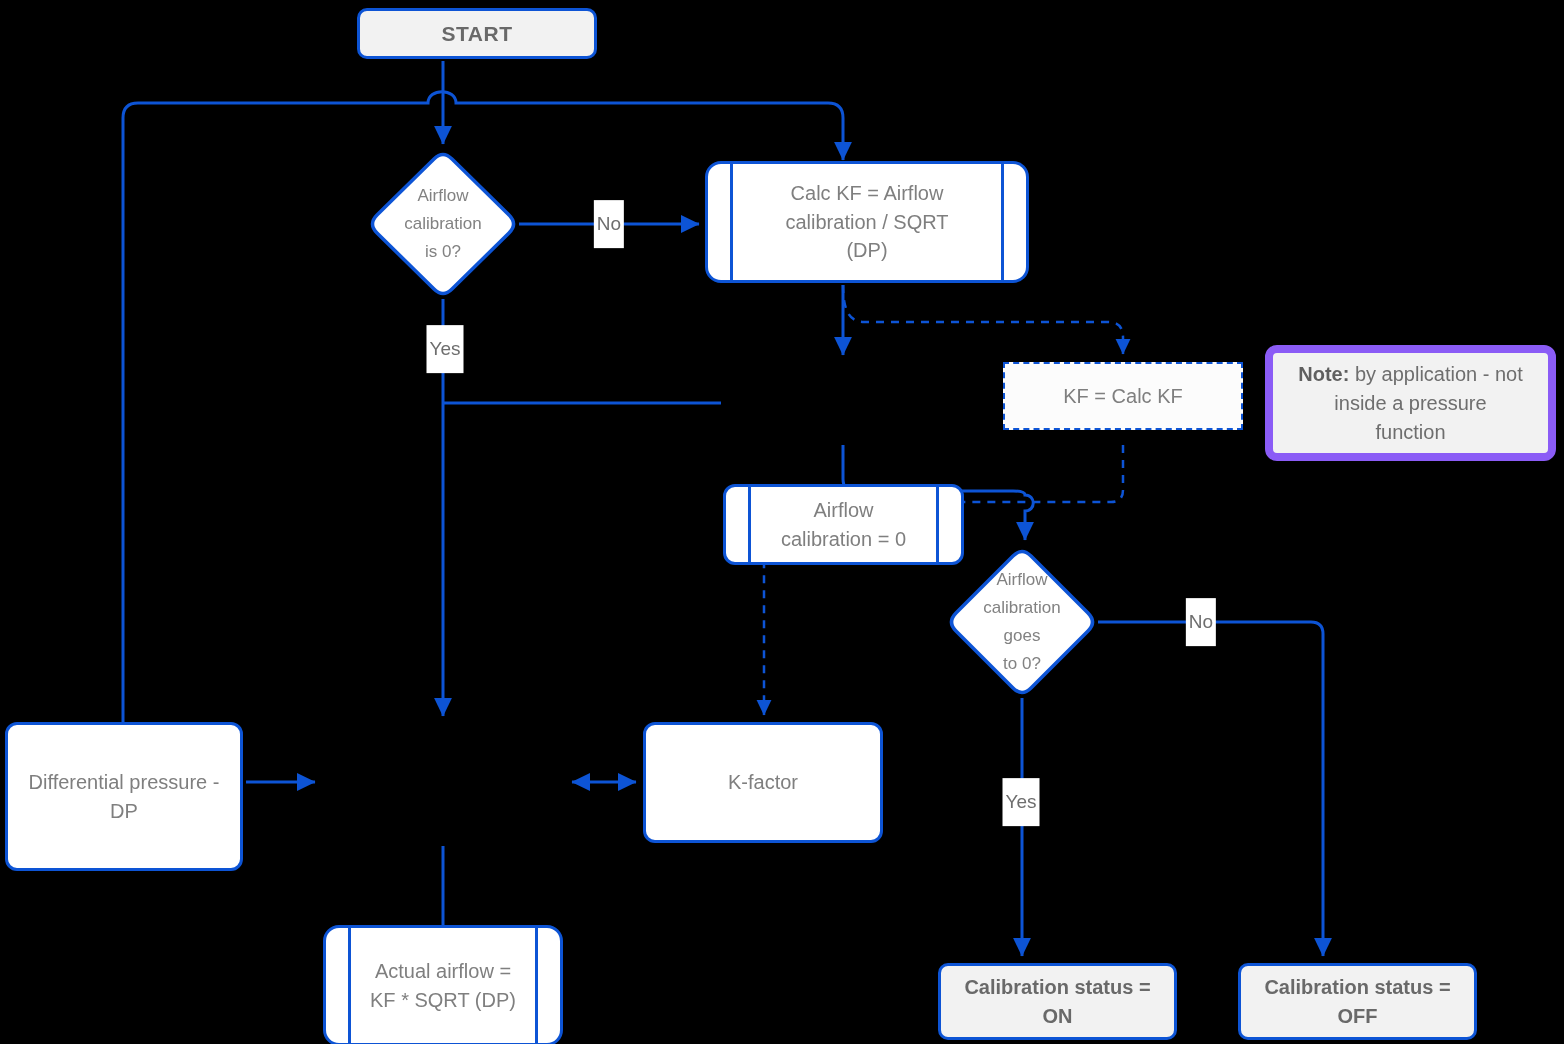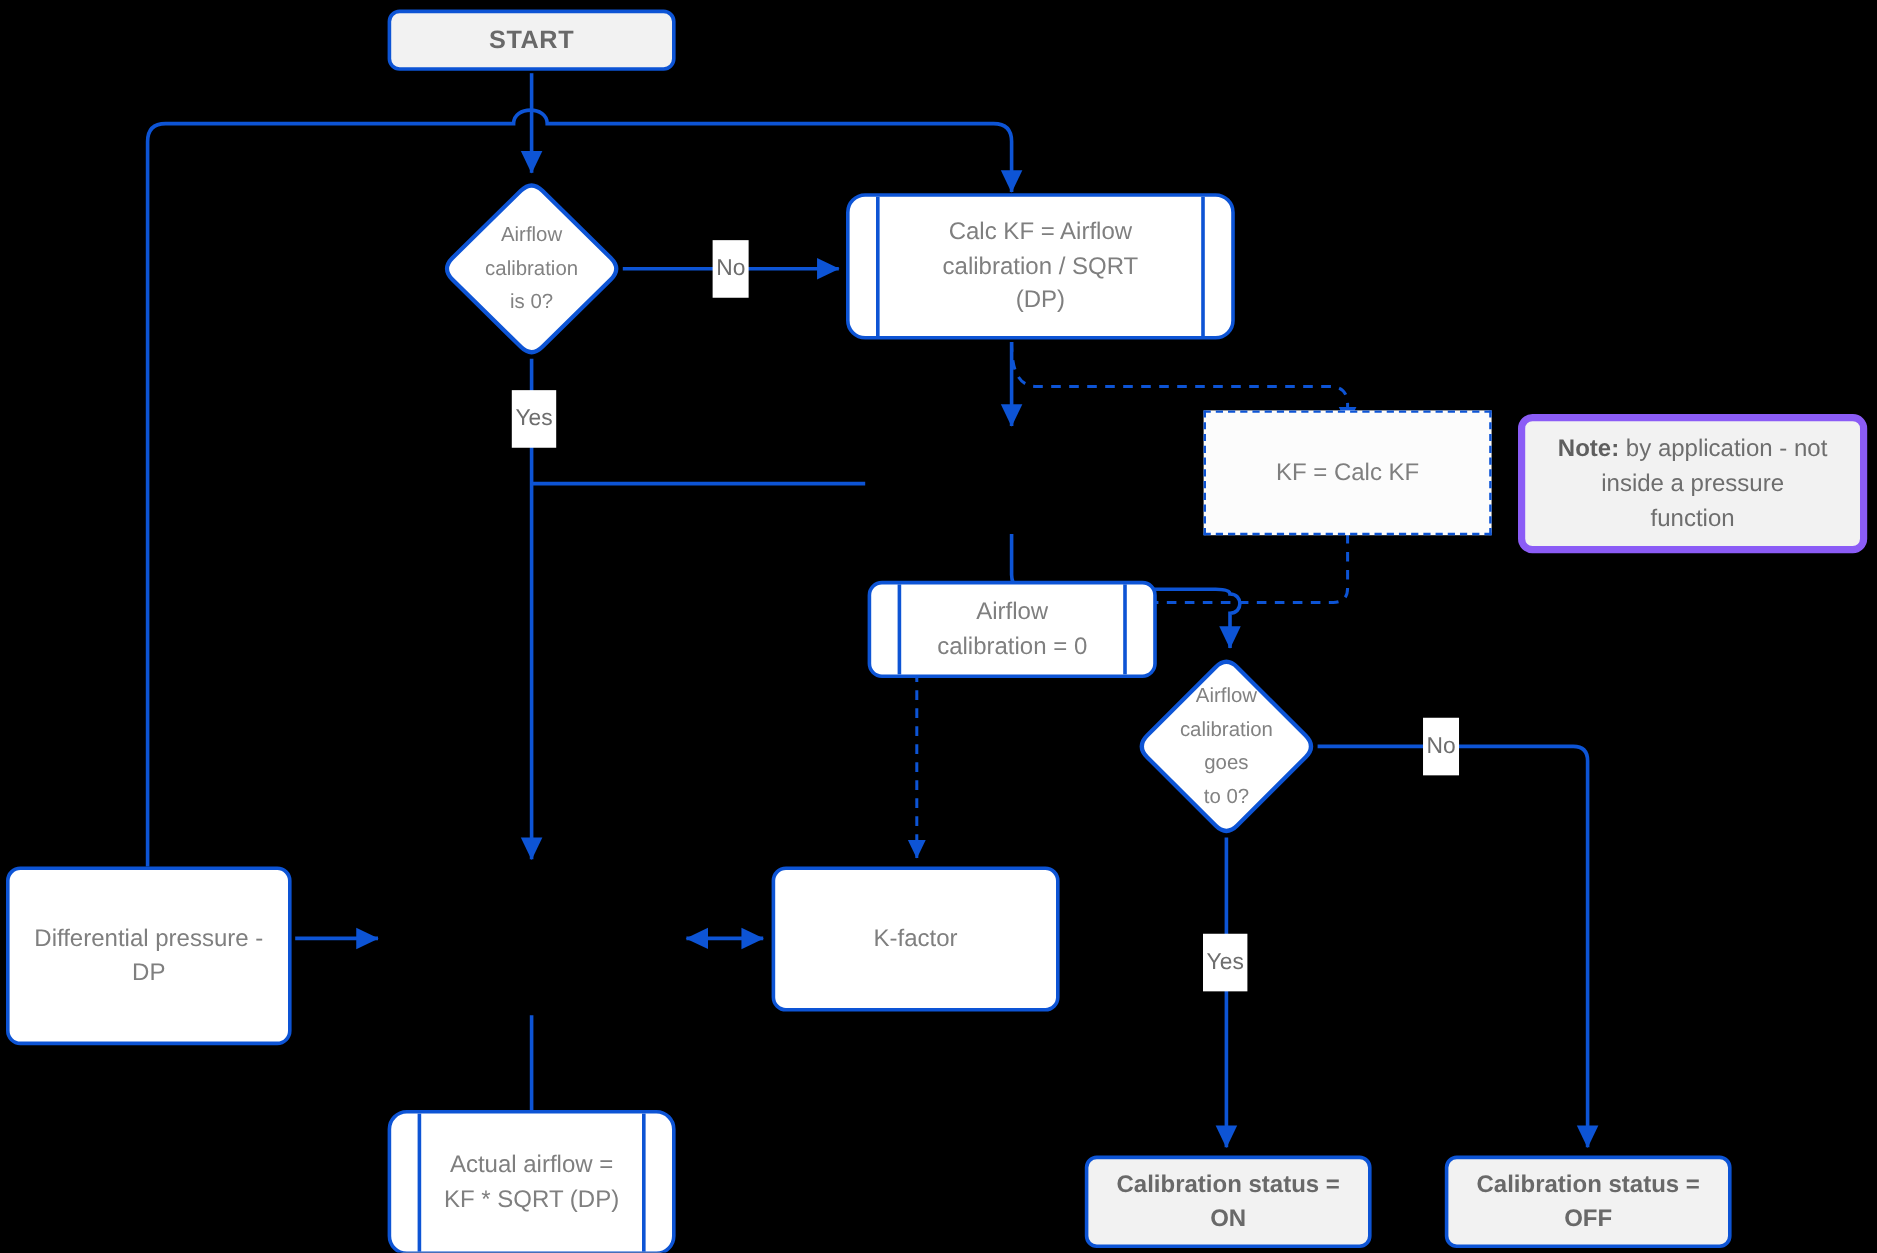--- a/index.html
+++ b/index.html
@@ -9,29 +9,29 @@
   }
   .canvas svg{position:absolute;left:0;top:0;}
   .node{
     position:absolute;box-sizing:border-box;
     display:flex;flex-direction:column;align-items:center;justify-content:center;
     text-align:center;color:#7f7f7f;font-size:20px;line-height:1.42;
     background:#fff;border:3px solid #0d54d5;z-index:2;
   }
   .r12{border-radius:12px}
   .r16{border-radius:16px}
-  .terminal{background:#f2f2f2;font-weight:bold;color:#696969;border-radius:10px;}
+  .terminal{background:#f2f2f2;font-weight:bold;color:#696969;border-radius:10px;margin-left:34px;}
   .terminal.big{font-size:21px;letter-spacing:.5px;}
   .subprocess{position:relative;}
   .subprocess .bar{position:absolute;top:0;bottom:0;width:3px;background:#0d54d5;}
   .subprocess .bar.left{left:22px;}
   .subprocess .bar.right{right:22px;}
   .dashed-node{border:2.5px dashed #0d54d5;border-radius:0;background:#fcfcfc;}
   .note{
-    background:#f2f2f2;border:6px solid #8b5cf6;border-radius:12px;
+    background:#f2f2f2;border:8px solid #8b5cf6;border-radius:12px;
     color:#6e6e6e;font-size:20px;line-height:1.45;
   }
   .note b{color:#5f5f5f;}
   .diamond-label{
     position:absolute;box-sizing:border-box;z-index:2;
     display:flex;flex-direction:column;align-items:center;justify-content:center;
     text-align:center;color:#828282;font-size:17px;line-height:1.65;
   }
   .edge-label{
     position:absolute;transform:translate(-50%,-50%);z-index:3;
@@ -88,21 +88,21 @@
     <div>(DP)</div>
   </div>
 
   <div class="node subprocess r12" style="left:723px;top:362px;width:241px;height:81px;">
     <div class="bar left"></div>
     <div class="bar right"></div>
     <div>Airflow</div>
     <div>calibration = 0</div>
   </div>
 
-  <div class="node dashed-node" style="left:1003px;top:342px;width:240px;height:104px;">
+  <div class="node dashed-node" style="left:1003px;top:362px;width:240px;height:68px;">
     <div>KF = Calc KF</div>
   </div>
 
   <div class="node note" style="left:1265px;top:345px;width:291px;height:116px;">
     <div><b>Note:</b><span> by application - not</span></div>
     <div>inside a pressure</div>
     <div>function</div>
   </div>
 
   <div class="diamond-label" style="left:947px;top:547px;width:150px;height:150px;">

